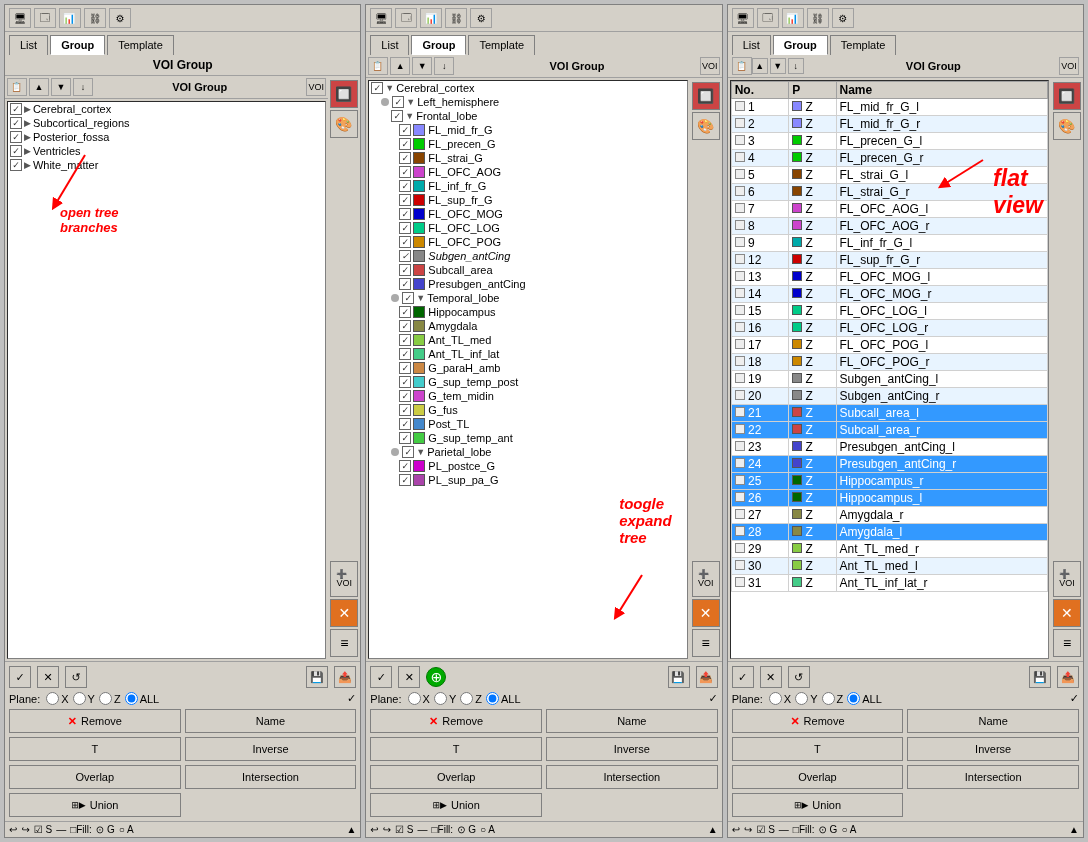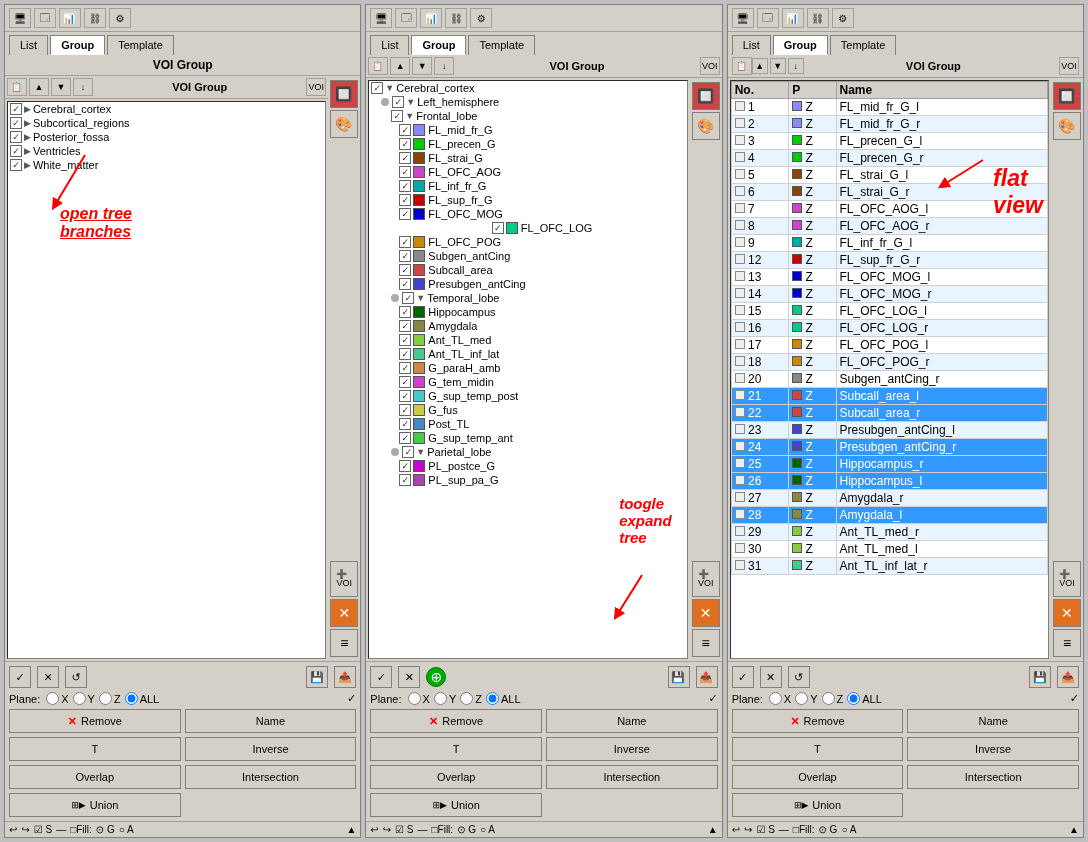--- a/index.html
+++ b/index.html
@@ -411,21 +411,21 @@
       <div class="side-btn">🎨</div>
       <div style="flex:1;"></div>
       <div class="side-btn" style="height:36px;">
         <div style="font-size:9px;line-height:1;">➕<br>VOI</div>
       </div>
       <div class="side-btn orange">✕</div>
       <div class="side-btn">≡</div>
     </div>
   </div>
 
-  <div class="annotation" style="top:200px; left:55px; font-size:16px;text-decoration:underline;">open tree<br>branches</div>
+  <div class="annotation" style="top:200px; left:55px; font-size:13px;">open tree<br>branches</div>
 
   <svg style="position:absolute;top:140px;left:20px;pointer-events:none;" width="80" height="80">
     <line x1="60" y1="10" x2="30" y2="60" stroke="red" stroke-width="2" marker-end="url(#arr1)"></line>
     <defs>
       <marker id="arr1" markerWidth="6" markerHeight="6" refX="3" refY="3" orient="auto">
         <path d="M0,0 L6,3 L0,6 Z" fill="red"></path>
       </marker>
     </defs>
   </svg>
 
@@ -563,31 +563,31 @@
         <div class="tree-item" style="margin-left:28px;">
           <span class="checkbox checked"></span>
           <span class="color-box" style="background:#cc0000;"></span>
           <span>FL_sup_fr_G</span>
         </div>
         <div class="tree-item" style="margin-left:28px;">
           <span class="checkbox checked"></span>
           <span class="color-box" style="background:#0000cc;"></span>
           <span>FL_OFC_MOG</span>
         </div>
-        <div class="tree-item" style="margin-left:28px;justify-content:center;">
+        <div class="tree-item" style="margin-left:28px;">
           <span class="checkbox checked"></span>
           <span class="color-box" style="background:#00cc88;"></span>
           <span>FL_OFC_LOG</span>
         </div>
         <div class="tree-item" style="margin-left:28px;">
           <span class="checkbox checked"></span>
           <span class="color-box" style="background:#cc8800;"></span>
           <span>FL_OFC_POG</span>
         </div>
-        <div class="tree-item" style="margin-left:28px;">
+        <div class="tree-item" style="margin-left:28px;font-style:italic;">
           <span class="checkbox checked"></span>
           <span class="color-box" style="background:#888888;"></span>
           <span>Subgen_antCing</span>
         </div>
         <div class="tree-item" style="margin-left:28px;">
           <span class="checkbox checked"></span>
           <span class="color-box" style="background:#cc4444;"></span>
           <span>Subcall_area</span>
         </div>
         <div class="tree-item" style="margin-left:28px;text-align:center;">
@@ -622,27 +622,27 @@
           <span class="color-box" style="background:#44cc88;"></span>
           <span>Ant_TL_inf_lat</span>
         </div>
         <div class="tree-item" style="margin-left:28px;">
           <span class="checkbox checked"></span>
           <span class="color-box" style="background:#cc8844;"></span>
           <span>G_paraH_amb</span>
         </div>
         <div class="tree-item" style="margin-left:28px;">
           <span class="checkbox checked"></span>
+          <span class="color-box" style="background:#44cccc;"></span>
+          <span>G_sup_temp_post</span>
+        </div>
+        <div class="tree-item" style="margin-left:28px;">
+          <span class="checkbox checked"></span>
           <span class="color-box" style="background:#cc44cc;"></span>
           <span>G_tem_midin</span>
-        </div>
-        <div class="tree-item" style="margin-left:28px;">
-          <span class="checkbox checked"></span>
-          <span class="color-box" style="background:#44cccc;"></span>
-          <span>G_sup_temp_post</span>
         </div>
         <div class="tree-item" style="margin-left:28px;">
           <span class="checkbox checked"></span>
           <span class="color-box" style="background:#cccc44;"></span>
           <span>G_fus</span>
         </div>
         <div class="tree-item" style="margin-left:28px;">
           <span class="checkbox checked"></span>
           <span class="color-box" style="background:#4488cc;"></span>
           <span>Post_TL</span>
@@ -871,20 +871,25 @@
                 <td><span class="row-checkbox"></span> 17</td>
                 <td><span class="row-color" style="background: rgb(204, 136, 0);"></span> Z</td>
                 <td>FL_OFC_POG_l</td>
               </tr>
               <tr>
                 <td><span class="row-checkbox"></span> 18</td>
                 <td><span class="row-color" style="background: rgb(204, 136, 0);"></span> Z</td>
                 <td>FL_OFC_POG_r</td>
               </tr>
               <tr>
+                <td><span class="row-checkbox"></span> 19</td>
+                <td><span class="row-color" style="background: rgb(136, 136, 136);"></span> Z</td>
+                <td>Subgen_antCing_l</td>
+              </tr>
+              <tr>
                 <td><span class="row-checkbox"></span> 20</td>
                 <td><span class="row-color" style="background: rgb(136, 136, 136);"></span> Z</td>
                 <td>Subgen_antCing_r</td>
               </tr>
               <tr class="row-selected">
                 <td><span class="row-checkbox"></span> 21</td>
                 <td><span class="row-color" style="background: rgb(204, 68, 68);"></span> Z</td>
                 <td>Subcall_area_l</td>
               </tr>
               <tr class="row-selected">

